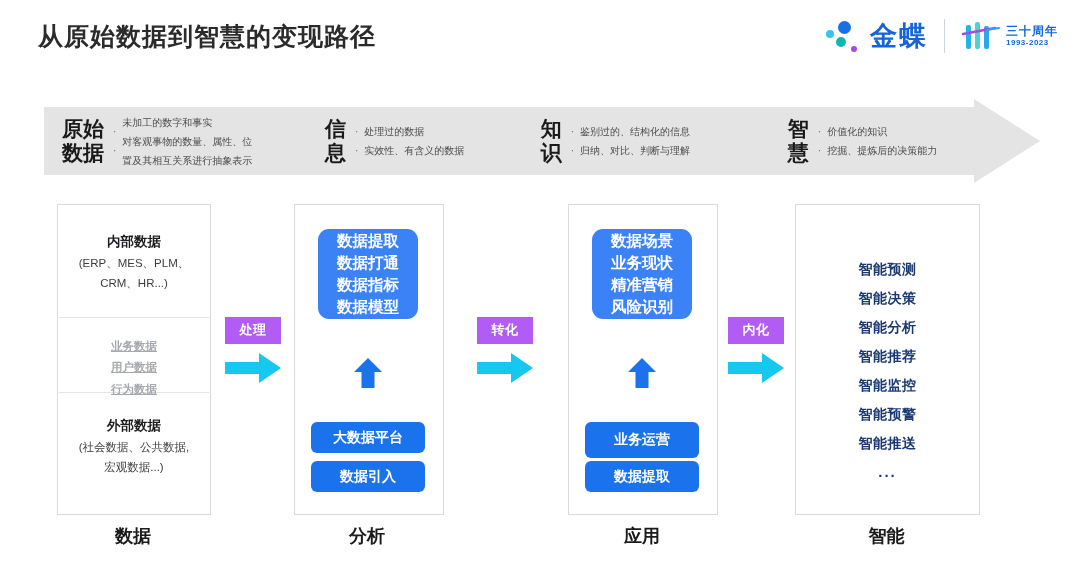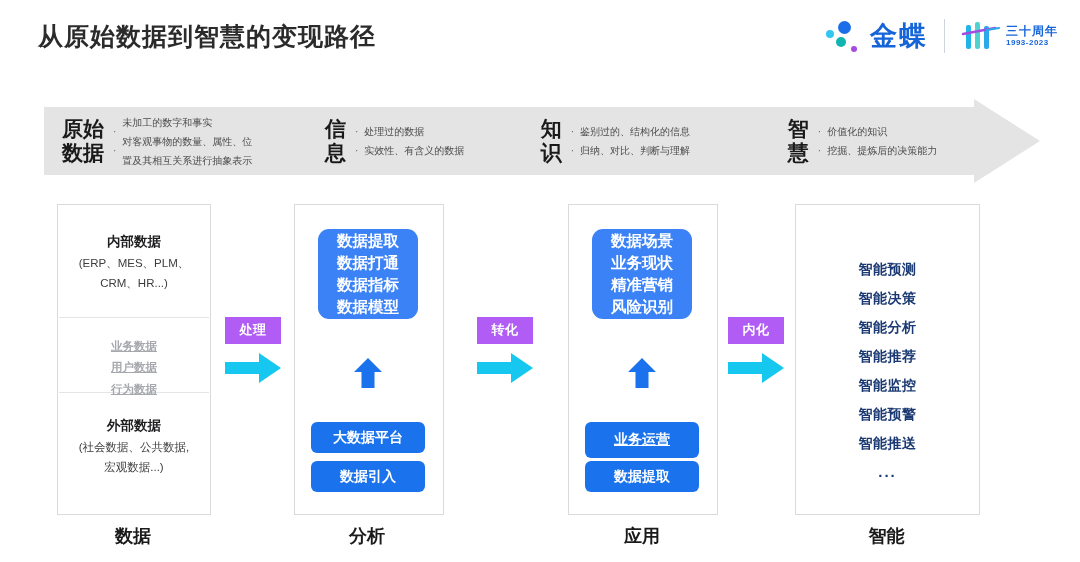--- a/index.html
+++ b/index.html
@@ -79,21 +79,21 @@
   .bb3{left:592px;top:229px;width:100px;height:90px;}
   .upar{position:absolute;width:28px;height:30px;}
   .upar2{left:354px;top:358px;}
   .upar3{left:628px;top:358px;}
   .pill{
     position:absolute;background:#1a73ec;border-radius:6px;color:#fff;
     font-size:14px;font-weight:bold;display:flex;align-items:center;justify-content:center;
   }
   .p2a{left:311px;top:422px;width:114px;height:31px;}
   .p2b{left:311px;top:461px;width:114px;height:31px;}
-  .p3a{left:585px;top:422px;width:114px;height:36px;text-decoration:underline;}
+  .p3a{left:585px;top:422px;width:114px;height:36px;}
   .p3b{left:585px;top:461px;width:114px;height:31px;}
 
   
   .c4list{padding-top:50px;text-align:center;}
   .c4list div{font-size:14px;font-weight:bold;color:#1b3a73;line-height:2.07;letter-spacing:0.5px;}
   .c4list div.dots{font-size:15px;letter-spacing:2px;line-height:1.9;}
 
   
   .conn{position:absolute;width:56px;}
   .conn .tagbox{

